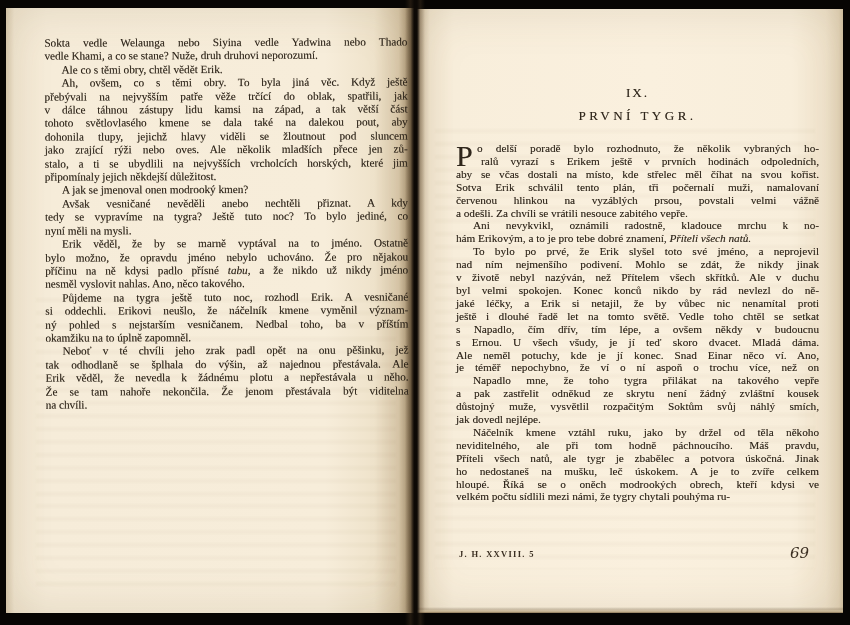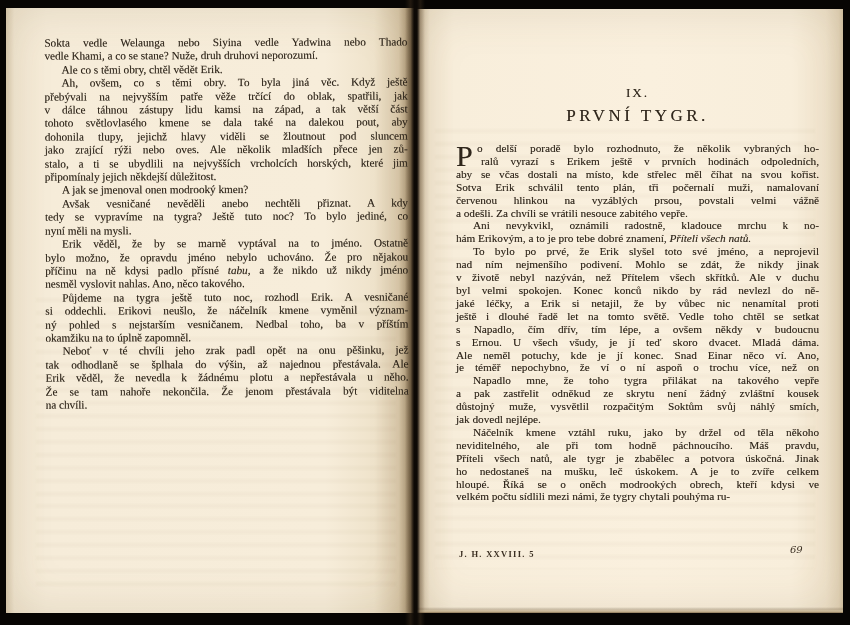--- a/index.html
+++ b/index.html
@@ -35,21 +35,21 @@
   .text{position:absolute;color:#2f261b;text-shadow:0.2px 0.2px 0.4px rgba(47,38,27,0.45);}
   .left-text{
     left:45px;top:36px;width:363px;
     font-size:11.2px;line-height:13.4px;transform:rotate(-0.2deg);
   }
   .right-content{
     position:absolute;left:456px;top:86px;width:363px;color:#2f261b;
     text-shadow:0.2px 0.2px 0.4px rgba(47,38,27,0.45);
   }
   .ch-num{font-size:13px;line-height:14px;text-align:center;letter-spacing:2px;margin-bottom:9px;}
-  .ch-title{font-size:17px;line-height:14px;text-align:center;letter-spacing:3.5px;margin-bottom:19px;}
+  .ch-title{font-size:13px;line-height:14px;text-align:center;letter-spacing:3.5px;margin-bottom:19px;}
   .right-text{position:relative;font-size:11.2px;line-height:12.9px;}
 
   .para{position:relative;margin:0;}
   .line{text-align:justify;text-align-last:justify;}
   .line.last{text-align-last:left;}
   .line.indent{text-indent:17px;}
   .line.dl1{padding-left:21px;}
   .line.dl2{padding-left:25px;}
   .dropcap{
     position:absolute;left:0;top:1px;font-size:30px;line-height:26px;
@@ -57,21 +57,21 @@
   }
   i{font-style:italic;}
 
   .footer-sig{
     position:absolute;left:459px;top:549px;color:#3b2f22;
     font-size:8.5px;letter-spacing:1.3px;font-weight:bold;
     font-family:"Liberation Serif","DejaVu Serif",serif;
   }
   .page-num{
     position:absolute;left:790px;top:544px;color:#3b2f22;
-    font-size:10px;font-style:italic;
+    font-size:15px;font-style:italic;
     font-family:"DejaVu Serif","Liberation Serif",serif;
   }
 </style>
 </head>
 <body>
 
 <div class="stage">
 
   <div class="page left">
     <div class="showthru st-left"></div>

